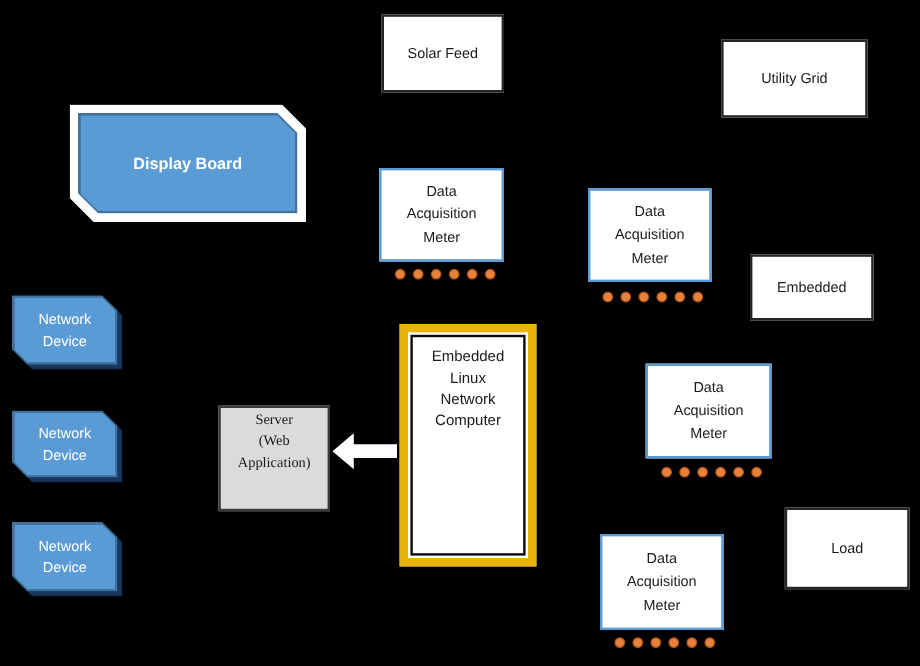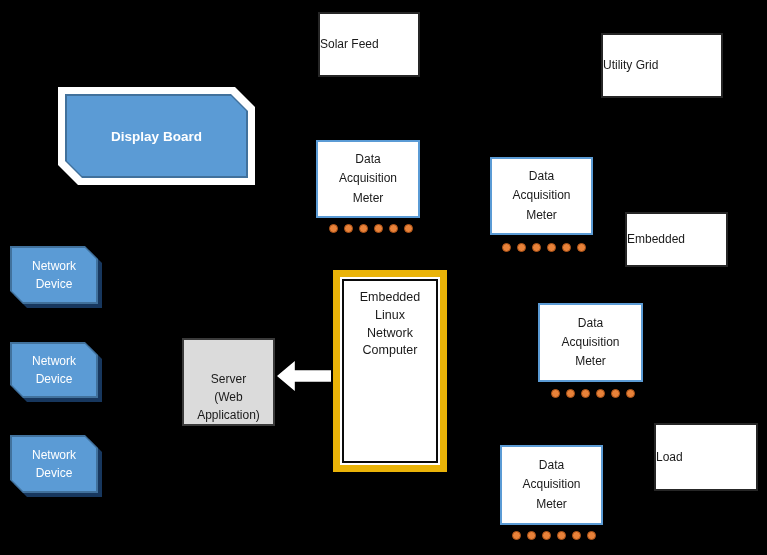--- a/index.html
+++ b/index.html
@@ -6,34 +6,34 @@
   #canvas{
     position:relative;width:767px;height:555px;background:#000;overflow:hidden;
     font-family:"Liberation Sans",sans-serif;color:#1a1a1a;
   }
   .abs{position:absolute;box-sizing:border-box;}
   .label{white-space:pre-line;text-align:center;}
 
   
   .wbox{
     background:#fff;border:2px solid #262626;
-    display:flex;align-items:center;
+    display:flex;align-items:center;justify-content:center;
     font-size:12px;line-height:1.55;
   }
   
   .meterbox{
     background:#fff;border:2px solid #5b9bd5;
     display:flex;align-items:center;justify-content:center;
     font-size:12px;line-height:1.6;
   }
   
   .graybox{
     background:#dbdbdb;border:2px solid #3a3a3a;
-    display:flex;align-items:flex-end;justify-content:center;
-    font-size:12px;line-height:1.5;
+    display:flex;align-items:flex-start;justify-content:center;
+    font-size:12px;line-height:1.5;font-family:Liberation Serif, serif;
   }
 
   
   .snip-outer{clip-path:polygon(0 0,calc(100% - 20px) 0,100% 20px,100% 100%,20px 100%,0 calc(100% - 20px));}
   .snip-mid{clip-path:polygon(0 0,calc(100% - 17px) 0,100% 17px,100% 100%,17px 100%,0 calc(100% - 17px));}
   .snip-fill{clip-path:polygon(0 0,calc(100% - 15px) 0,100% 15px,100% 100%,15px 100%,0 calc(100% - 15px));}
   .snip-nd{clip-path:polygon(0 0,calc(100% - 13px) 0,100% 13px,100% 100%,13px 100%,0 calc(100% - 13px));}
   .snip-nd-in{clip-path:polygon(0 0,calc(100% - 11px) 0,100% 11px,100% 100%,11px 100%,0 calc(100% - 11px));}
 
   .db-white{background:#fff;}

